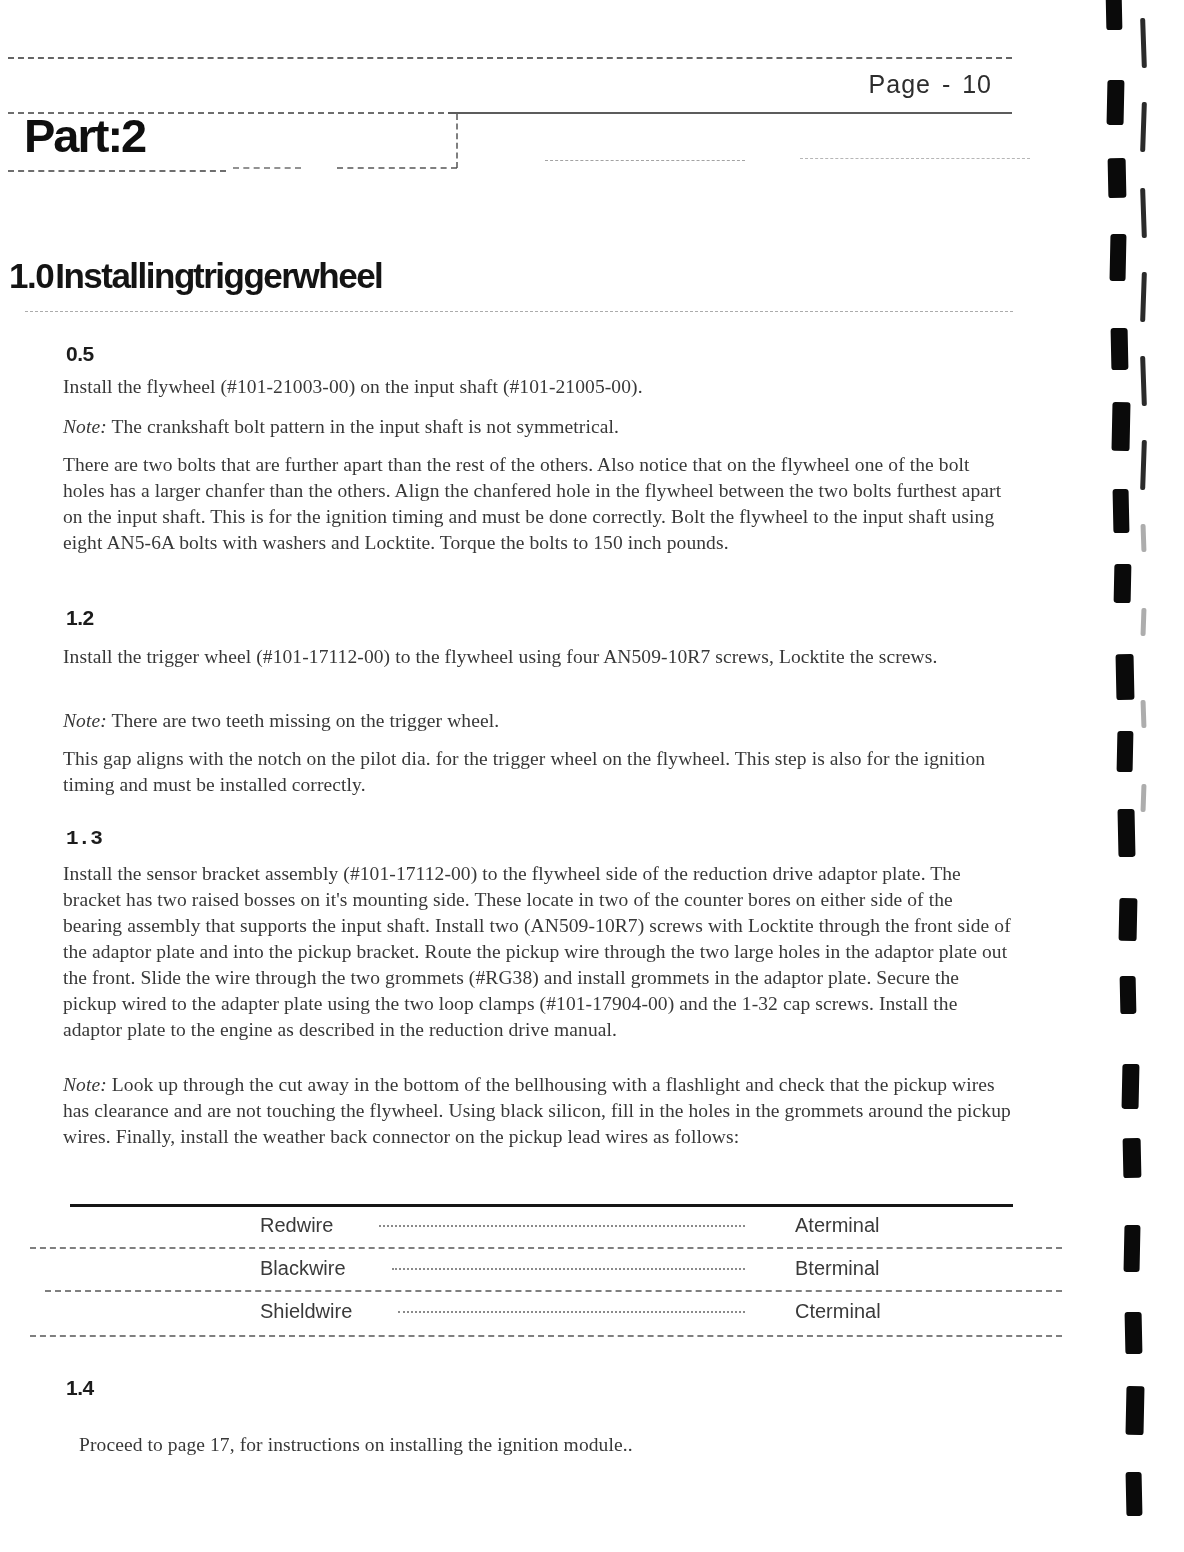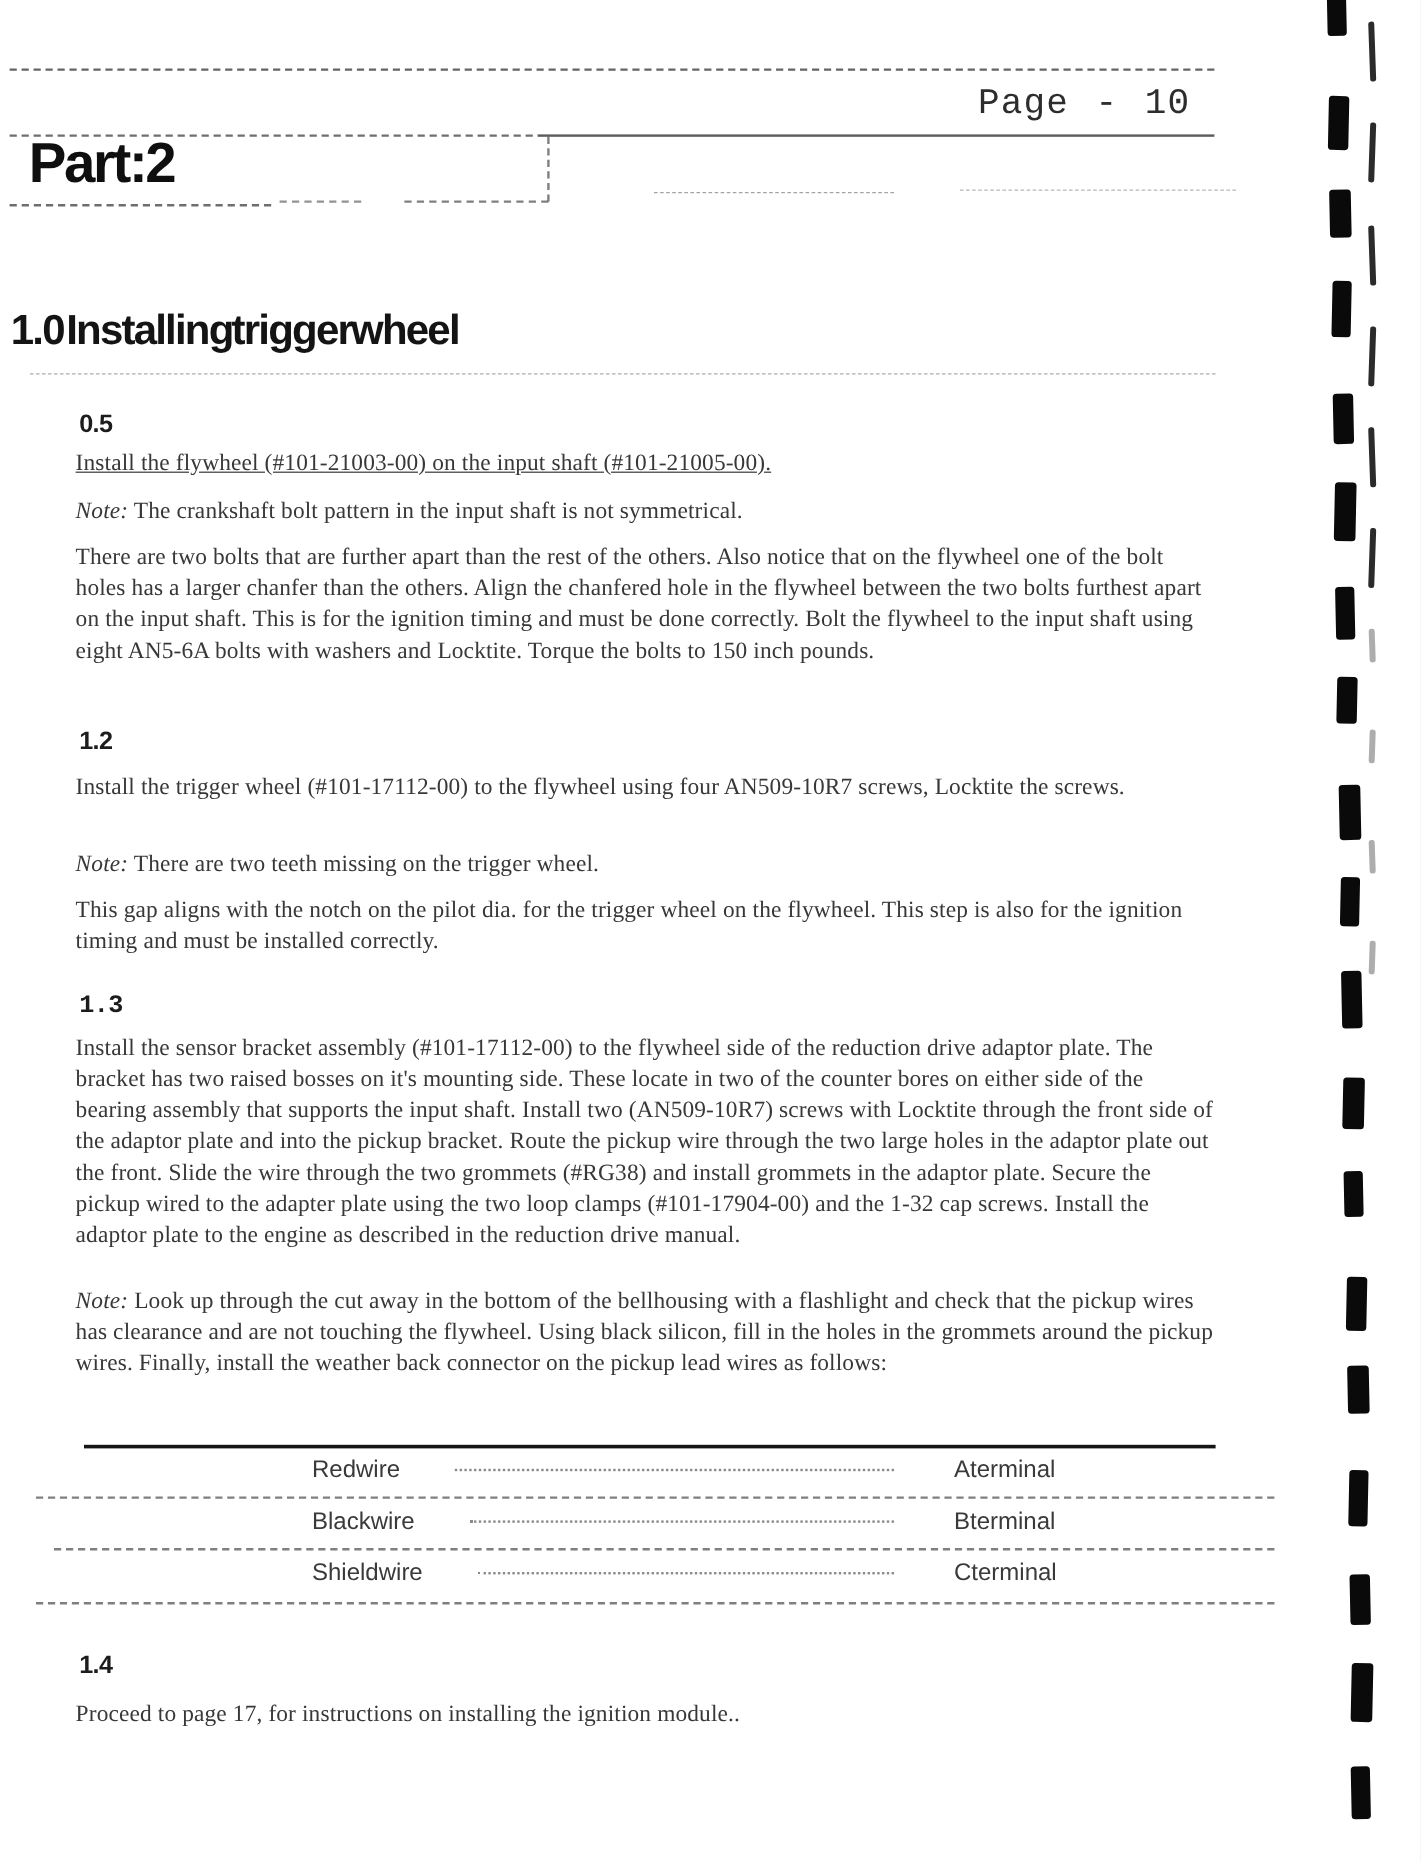--- a/index.html
+++ b/index.html
@@ -9,21 +9,21 @@
     font-family:"Liberation Serif", serif; color:#343434;
   }
   
   .hline { position:absolute; border-top:2px dashed #4a4a4a; height:0; }
   .hline.solid { border-top-style:solid; }
   .hline.thin { border-top-width:1px; }
   .vline { position:absolute; border-left:2px dashed #4a4a4a; width:0; }
   
   .page-num {
     position:absolute; top:70px; left:0; width:992px; text-align:right;
-    font-family:Liberation Mono, monospace; font-size:30px; color:#2d2d2d;
+    font-family:Liberation Sans, sans-serif; font-size:25px; color:#2d2d2d;
     letter-spacing:1px; word-spacing:3px;
   }
   .part-title {
     position:absolute; top:110px; left:24px;
     font-family:"Liberation Sans", sans-serif; font-weight:bold; font-size:47px;
     letter-spacing:-2px; color:#0f0f0f; line-height:1.1;
   }
   .main-heading {
     position:absolute; top:256px; left:9px;
     font-family:"Liberation Sans", sans-serif; font-weight:bold; font-size:35px;
@@ -72,21 +72,21 @@
   <div class="vline" style="top:114px; left:456px; height:54px; opacity:.7;"></div>
   <div class="hline thin" style="top:160px; left:545px; width:200px; opacity:.5;"></div>
   <div class="hline thin" style="top:158px; left:800px; width:230px; opacity:.4;"></div>
 
   <div class="main-heading">
     <span class="num">1.0</span><span class="ttl">Installing trigger wheel</span>
   </div>
   <div class="hline thin" style="top:311px; left:25px; width:988px; opacity:.45;"></div>
 
   <div class="sec-head" style="top:342px;">0.5</div>
-  <p class="body-text" style="top:374px; margin:0;text-decoration:underline;">Install the flywheel (#101-21003-00) on the input shaft (#101-21005-00).</p>
+  <p class="body-text" style="top:374px; margin:0;">Install the flywheel (#101-21003-00) on the input shaft (#101-21005-00).</p>
   <p class="body-text" style="top:414px; margin:0;">
     <em class="note-label">Note:</em><span> The crankshaft bolt pattern in the input shaft is not symmetrical.</span>
   </p>
   <p class="body-text" style="top:452px; margin:0;">There are two bolts that are further apart than the rest of the others. Also notice that on the flywheel one of the bolt holes has a larger chanfer than the others. Align the chanfered hole in the flywheel between the two bolts furthest apart on the input shaft. This is for the ignition timing and must be done correctly. Bolt the flywheel to the input shaft using eight AN5-6A bolts with washers and Locktite. Torque the bolts to 150 inch pounds.</p>
 
   <div class="sec-head" style="top:606px;">1.2</div>
   <p class="body-text" style="top:644px; margin:0;">Install the trigger wheel (#101-17112-00) to the flywheel using four AN509-10R7 screws, Locktite the screws.</p>
   <p class="body-text" style="top:746px; margin:0;">This gap aligns with the notch on the pilot dia. for the trigger wheel on the flywheel. This step is also for the ignition timing and must be installed correctly.</p>
   <p class="body-text" style="top:708px; margin:0;">
     <em class="note-label">Note:</em><span> There are two teeth missing on the trigger wheel.</span>
@@ -114,21 +114,21 @@
       <span class="t-wire">Shieldwire</span>
       <span class="t-leader"></span>
       <span class="t-term">Cterminal</span>
     </div>
   </div>
   <div class="hline" style="top:1247px; left:30px; width:1032px; opacity:.7;"></div>
   <div class="hline" style="top:1290px; left:45px; width:1017px; opacity:.7;"></div>
   <div class="hline" style="top:1335px; left:30px; width:1032px; opacity:.7;"></div>
 
   <div class="sec-head" style="top:1376px;">1.4</div>
-  <p class="body-text" style="top:1416px; margin:0;">Proceed to page 17, for instructions on installing the ignition module..</p>
+  <p class="body-text" style="top:1416px; margin:16px;">Proceed to page 17, for instructions on installing the ignition module..</p>
 
 <div class="bmark" style="left: 1106px; top: -8px; width: 16px; height: 38px; transform: rotate(-1.2deg);"></div>
     <div class="bmark" style="left: 1107px; top: 80px; width: 17px; height: 45px; transform: rotate(1.2deg);"></div>
     <div class="bmark" style="left: 1108px; top: 158px; width: 18px; height: 40px; transform: rotate(-1.2deg);"></div>
     <div class="bmark" style="left: 1110px; top: 234px; width: 16px; height: 47px; transform: rotate(1.2deg);"></div>
     <div class="bmark" style="left: 1111px; top: 328px; width: 17px; height: 42px; transform: rotate(-1.2deg);"></div>
     <div class="bmark" style="left: 1112px; top: 402px; width: 18px; height: 49px; transform: rotate(1.2deg);"></div>
     <div class="bmark" style="left: 1113px; top: 489px; width: 16px; height: 44px; transform: rotate(-1.2deg);"></div>
     <div class="bmark" style="left: 1114px; top: 564px; width: 17px; height: 39px; transform: rotate(1.2deg);"></div>
     <div class="bmark" style="left: 1116px; top: 654px; width: 18px; height: 46px; transform: rotate(-1.2deg);"></div>

